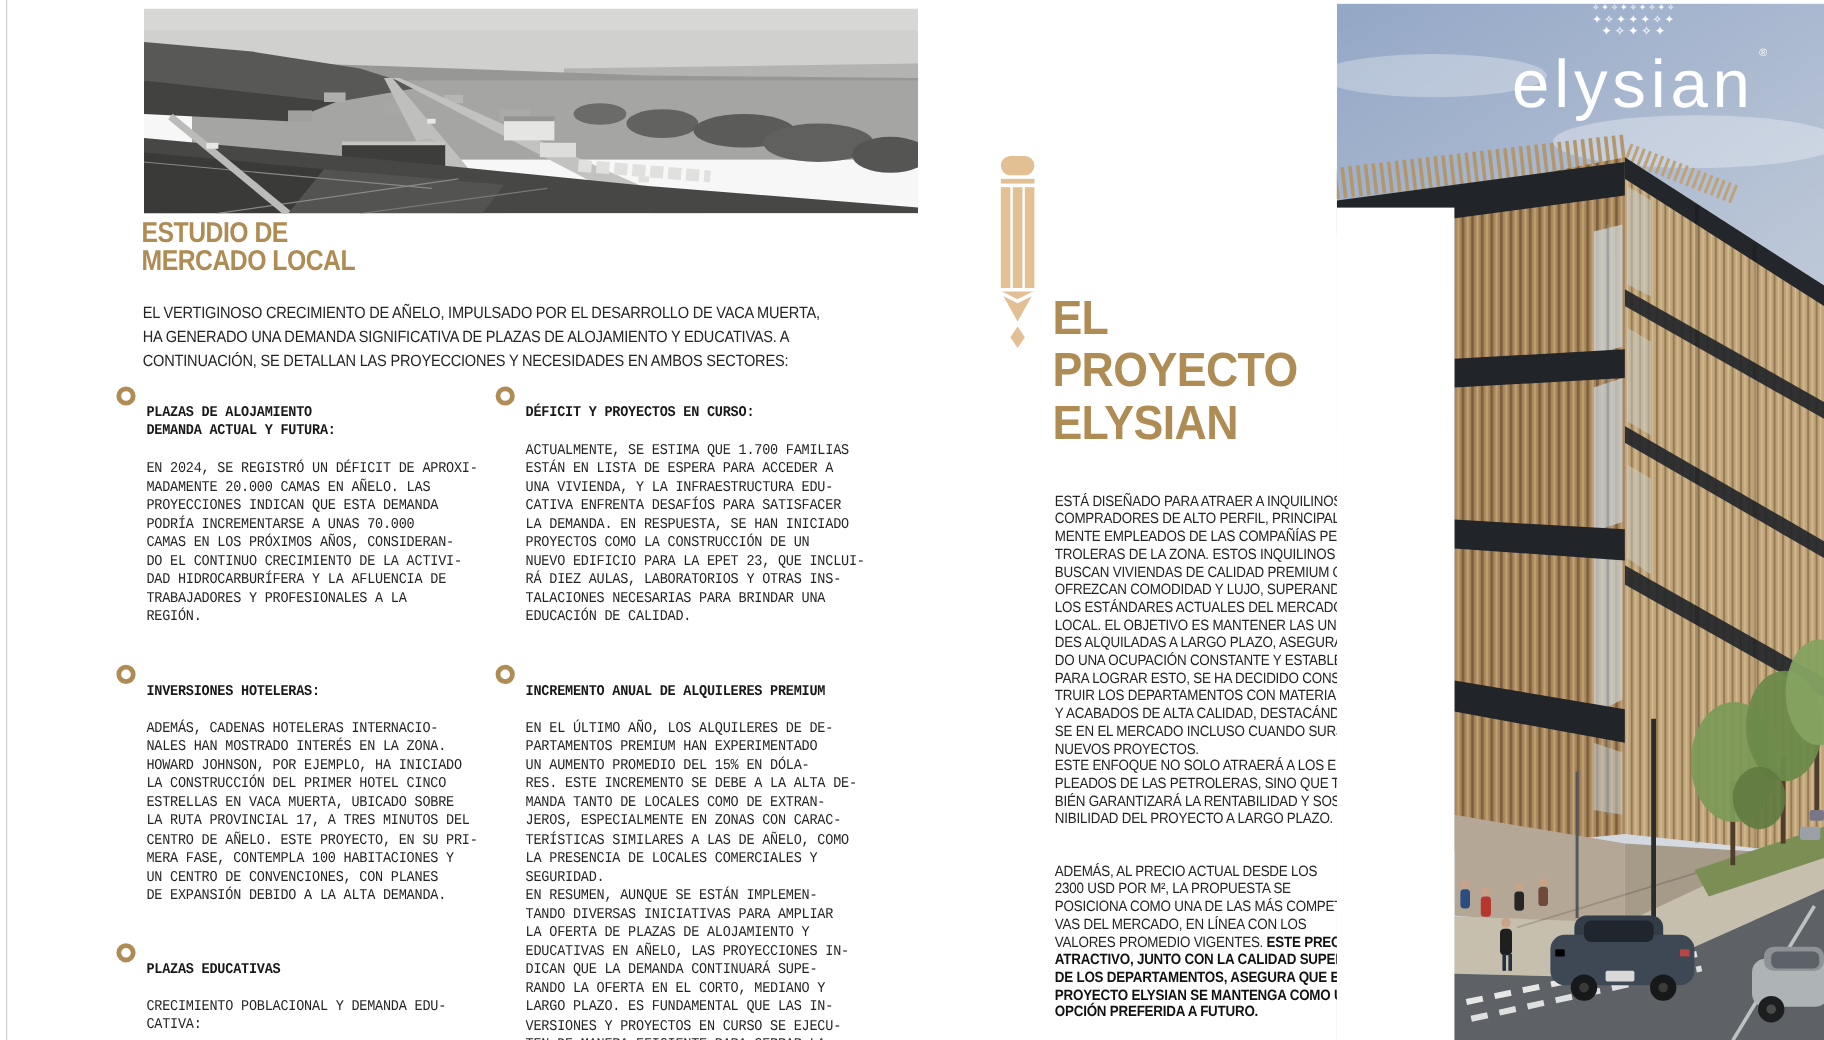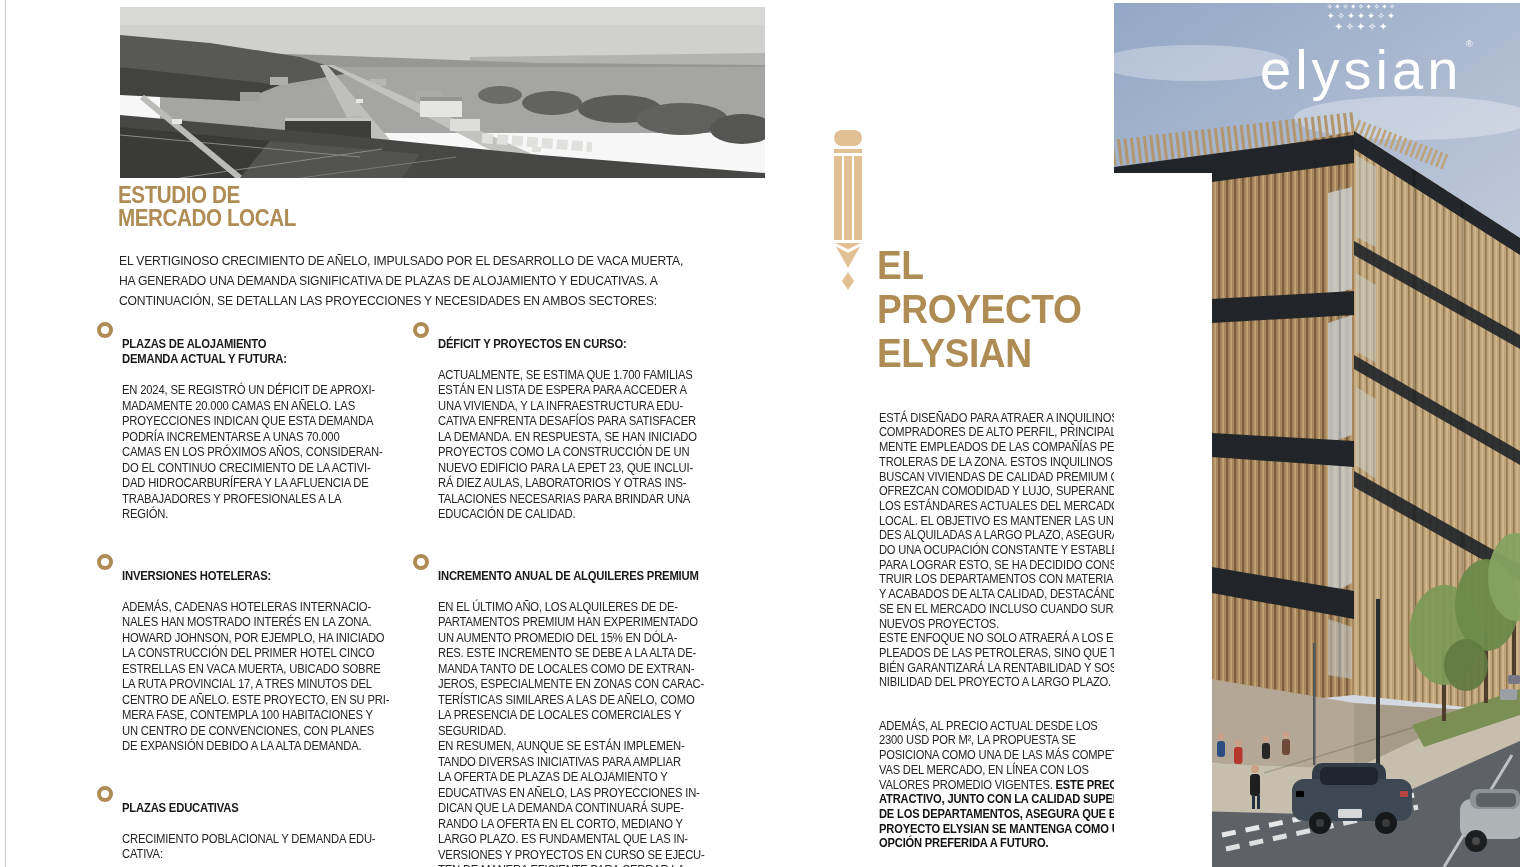--- a/index.html
+++ b/index.html
@@ -19,21 +19,21 @@
     color:var(--gold);white-space:pre-line;letter-spacing:-.5px;
     transform:scaleX(.86);transform-origin:0 0;
   }
   .intro{
     left:119px;top:251px;font-size:13.5px;font-weight:500;line-height:20px;
     white-space:pre-line;letter-spacing:-.2px;transform:scaleX(.9);transform-origin:0 0;width:680px;
   }
   .bcol{top:321px;width:345px;}
   .bcol1{left:97px;}
   .bcol2{left:413px;}
-  .bullet{display:flex;margin-bottom:15px;}
+  .bullet{display:flex;margin-bottom:15px;font-family:Liberation Mono, monospace;}
   .ring{
     width:8px;height:8px;border:4.5px solid var(--gold);border-radius:50%;
     background:#fff;margin-right:9px;margin-top:1px;flex:none;
   }
   .btxt{
     font-size:12.5px;line-height:15.5px;white-space:pre-line;letter-spacing:-.2px;
     transform:scaleX(.9);transform-origin:0 0;width:345px;
   }
   .bhead{font-weight:700;color:#181818;}
   .bsub{color:#242424;}

